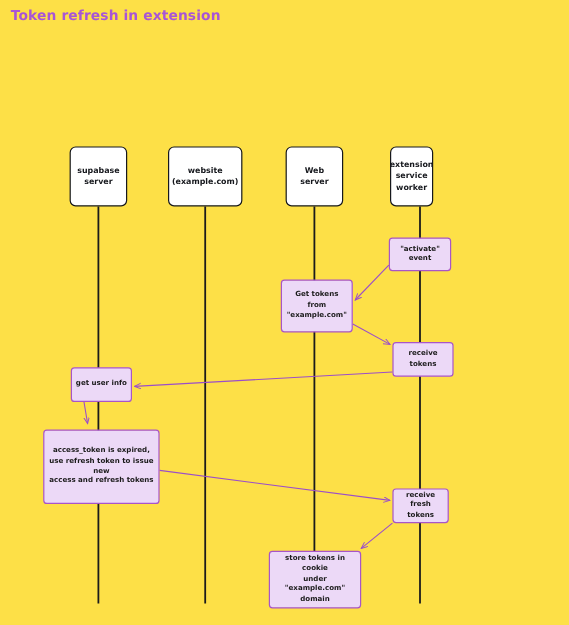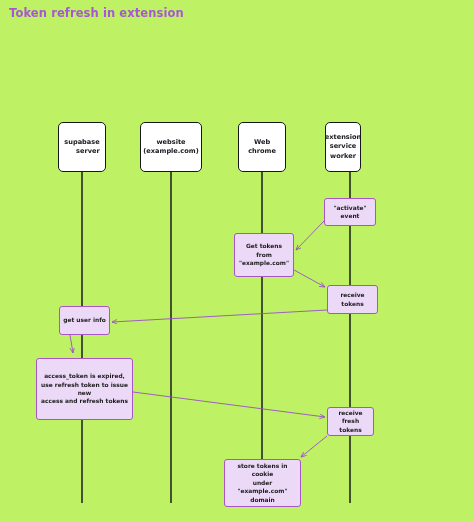--- a/index.html
+++ b/index.html
@@ -12,21 +12,21 @@
     width: 474px;
     height: 521px;
     font-family: "DejaVu Sans", sans-serif;
     overflow: hidden;
   }
 
   #canvas {
     position: relative;
     width: 474px;
     height: 521px;
-    background: #bef264;
+    background: #fde047;
   }
 
   
   #header-block {
     position: absolute;
     left: 9px;
     top: 6px;
     width: 456px;
   }
   #diagram-title {
@@ -121,31 +121,31 @@
         <path d="M 324,221 L 296,250" fill="none" stroke="#9b4dca" stroke-width="0.9" marker-end="url(#arrowhead)"></path>
         <path d="M 294,270 L 325,287" fill="none" stroke="#9b4dca" stroke-width="0.9" marker-end="url(#arrowhead)"></path>
         <path d="M 327,310 L 112,322" fill="none" stroke="#9b4dca" stroke-width="0.9" marker-end="url(#arrowhead)"></path>
         <path d="M 70,335 L 73,353" fill="none" stroke="#9b4dca" stroke-width="0.9" marker-end="url(#arrowhead)"></path>
         <path d="M 133,392 L 325,417" fill="none" stroke="#9b4dca" stroke-width="0.9" marker-end="url(#arrowhead)"></path>
         <path d="M 327,436 L 301,457" fill="none" stroke="#9b4dca" stroke-width="0.9" marker-end="url(#arrowhead)"></path>
       </g>
   </svg>
 
   <div id="participants-layer">
-      <div class="participant" style="left: 58px; top: 122px; width: 48px; height: 50px; text-align: right;">
+      <div class="participant" style="left: 58px; top: 122px; width: 48px; height: 50px;">
         <div class="participant-label">supabase
 server</div>
       </div>
       <div class="participant" style="left: 140px; top: 122px; width: 62px; height: 50px; justify-content: center;">
         <div class="participant-label">website
 (example.com)</div>
       </div>
       <div class="participant" style="left: 238px; top: 122px; width: 48px; height: 50px;">
         <div class="participant-label">Web
-chrome</div>
+server</div>
       </div>
       <div class="participant" style="left: 325px; top: 122px; width: 36px; height: 50px;">
         <div class="participant-label">extension
 service
 worker</div>
       </div>
     </div>
 
   <div id="notes-layer">
       <div class="note" style="left: 324px; top: 198px; width: 52px; height: 28px; background: rgb(236, 217, 247); border-color: rgb(168, 85, 200);">

